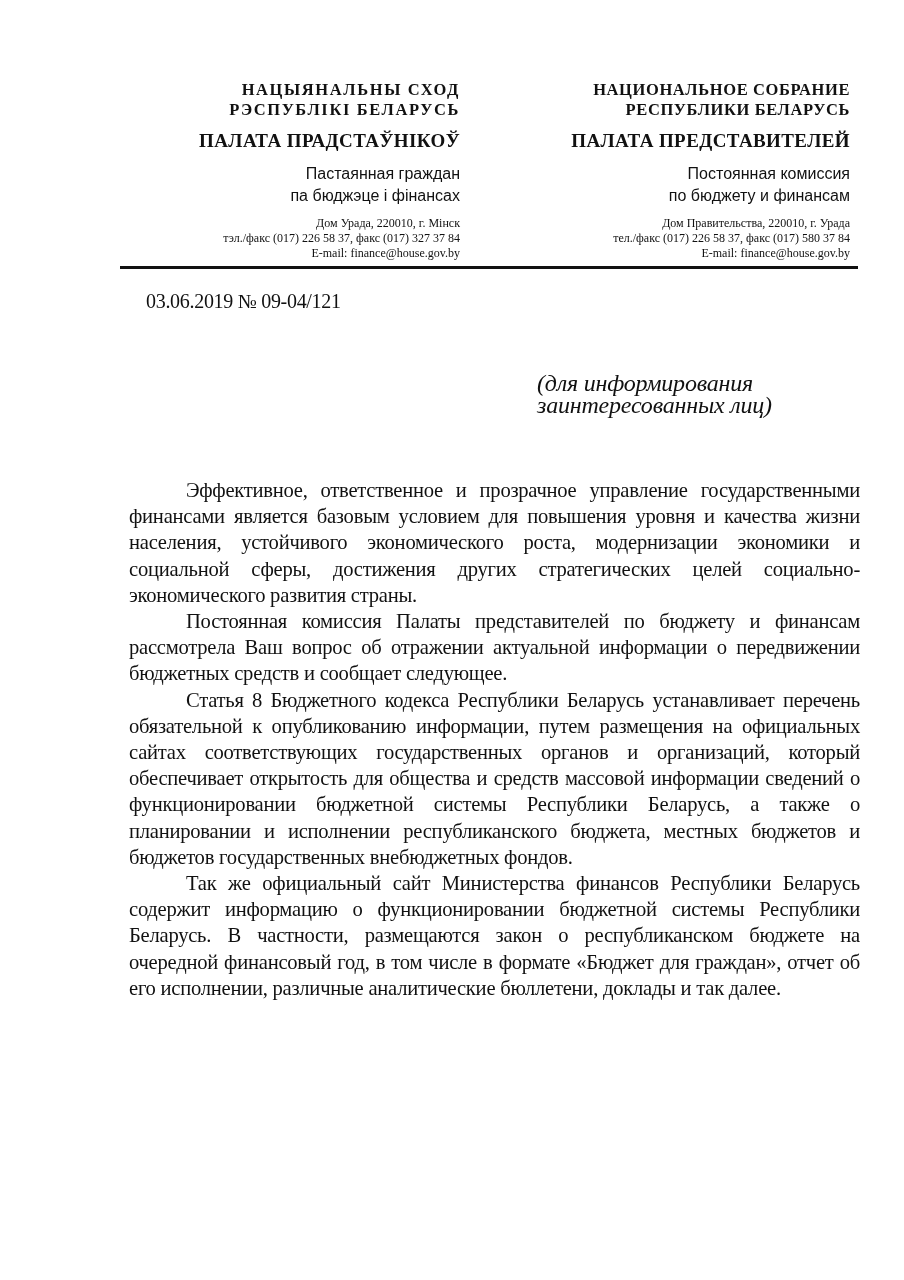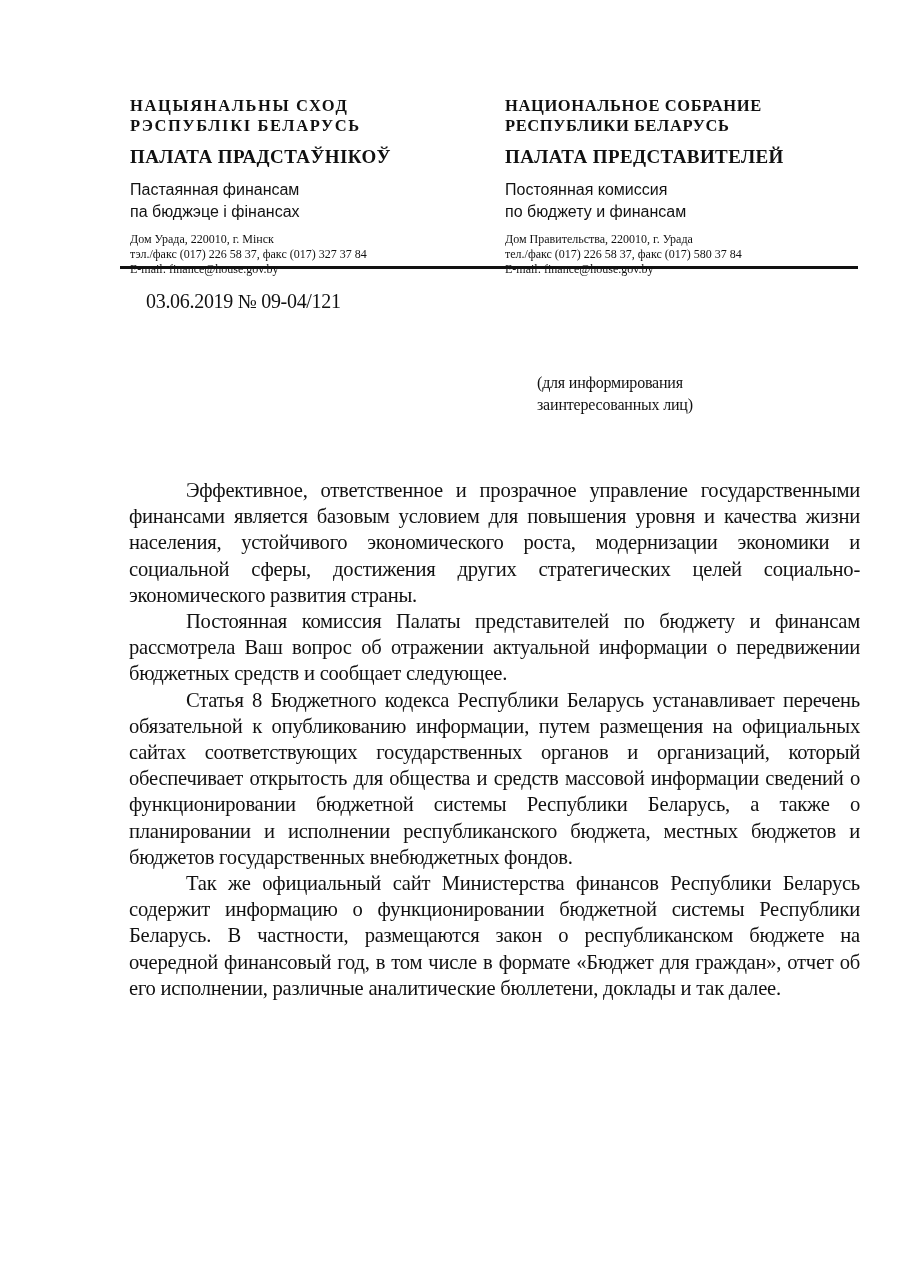--- a/index.html
+++ b/index.html
@@ -1,45 +1,45 @@
 <!DOCTYPE html>
 <html><head>
 <meta charset="utf-8">
 <style>
   html, body { margin: 0; padding: 0; background: #ffffff; }
   body { width: 904px; height: 1280px; position: relative; overflow: hidden; color: #111; }
 
-  .header-col { position: absolute; top: 80px; text-align: left; margin-top: 16px; }
+  .header-col { position: absolute; top: 80px; text-align: right; }
   .header-col.left { left: 130px; width: 330px; }
   .header-col.right { left: 505px; width: 345px; }
 
   .org { font-family: "Liberation Serif", serif; font-weight: bold; font-size: 16.5px; line-height: 20px; letter-spacing: 0.6px; }
   .org.be { letter-spacing: 1.6px; }
   .chamber { font-family: "Liberation Serif", serif; font-weight: bold; font-size: 19px; margin-top: 10px; letter-spacing: 0.4px; }
   .commission { font-family: "Liberation Sans", sans-serif; font-size: 16px; line-height: 22px; margin-top: 11px; }
   .contacts { font-family: "Liberation Serif", serif; font-size: 12px; line-height: 15px; margin-top: 9px; }
 
   .rule { position: absolute; left: 120px; width: 738px; top: 266px; height: 3px; background: #111; }
 
   .ref { position: absolute; left: 146px; top: 290px; font-family: "Liberation Serif", serif; font-size: 20px; letter-spacing: -0.3px; }
 
-  .addressee { position: absolute; left: 537px; top: 372px; font-family: "Liberation Serif", serif; font-size: 16px; line-height: 22px; letter-spacing: -0.2px; }
+  .addressee { position: absolute; left: 537px; top: 372px; font-family: "Liberation Serif", serif; font-size: 24px; line-height: 22px; letter-spacing: -0.2px; font-style: italic; }
 
   .body-text { position: absolute; left: 129px; top: 477px; width: 731px; font-family: "Liberation Serif", serif; font-size: 20.6px; line-height: 26.2px; letter-spacing: -0.25px; }
   .body-text p { margin: 0; text-align: justify; text-indent: 57px; }
 </style>
 </head>
 <body>
 
 <div class="header-col left">
   <div class="org be">НАЦЫЯНАЛЬНЫ СХОД</div>
   <div class="org be">РЭСПУБЛІКІ БЕЛАРУСЬ</div>
   <div class="chamber">ПАЛАТА ПРАДСТАЎНІКОЎ</div>
   <div class="commission">
-    <div>Пастаянная финансам</div>
+    <div>Пастаянная граждан</div>
     <div>па бюджэце і фінансах</div>
   </div>
   <div class="contacts">
     <div>Дом Урада, 220010, г. Мінск</div>
     <div>тэл./факс (017) 226 58 37, факс (017) 327 37 84</div>
     <div>E-mail: finance@house.gov.by</div>
   </div>
 </div>
 
 <div class="header-col right">

